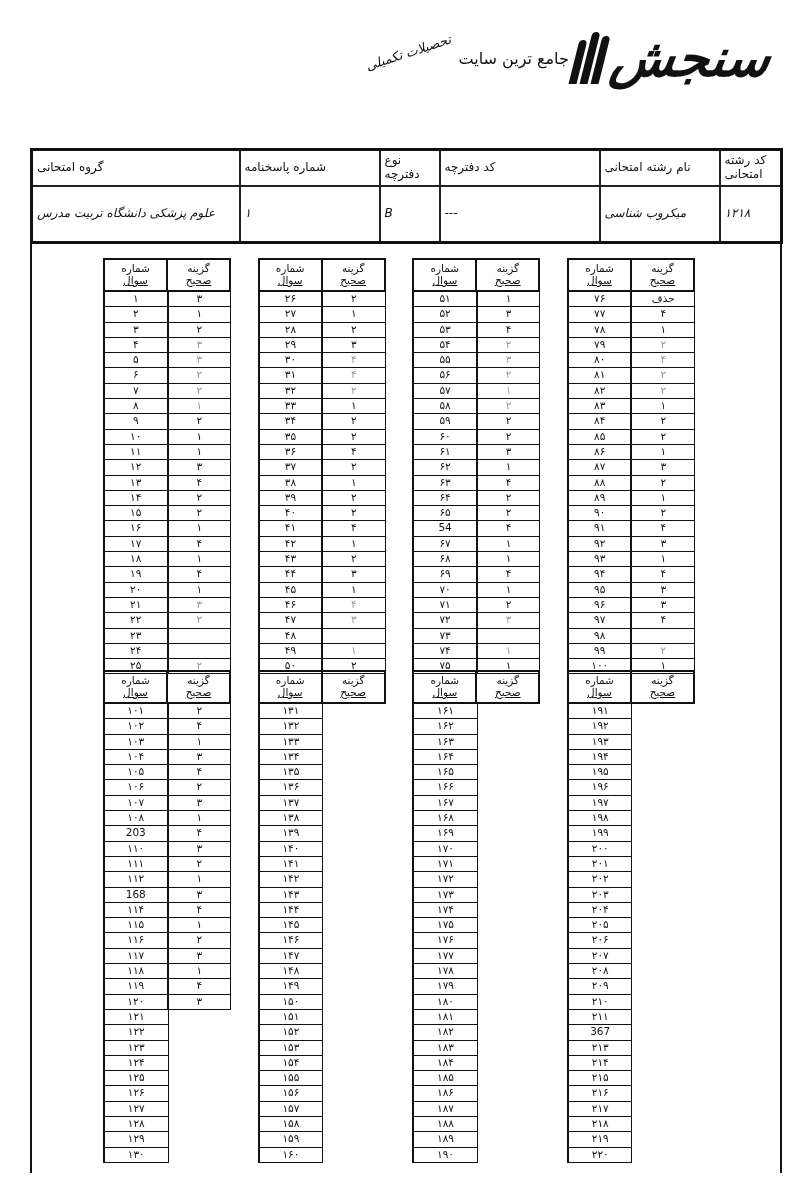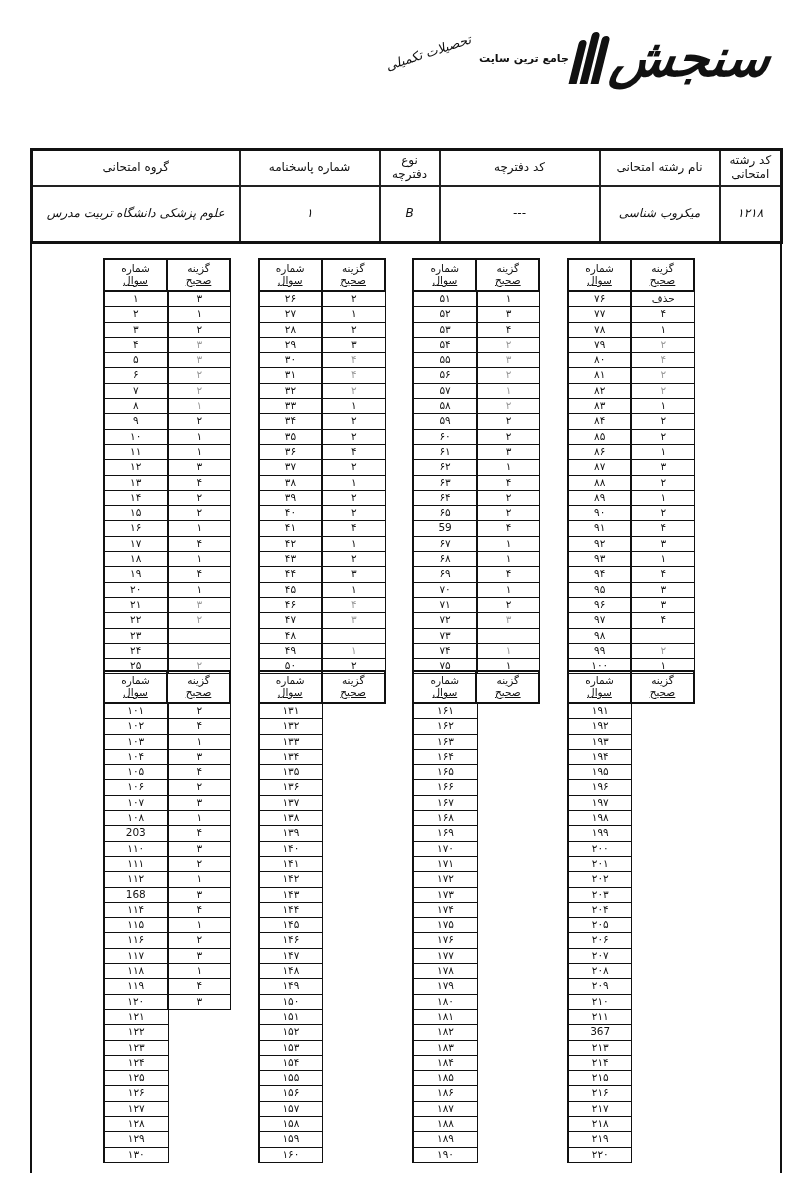--- a/index.html
+++ b/index.html
@@ -15,36 +15,36 @@
   .logo-word {
     font-family: "DejaVu Serif", serif; font-size: 52px; font-weight: bold;
     font-style: italic; letter-spacing: -2px; line-height: 1; color: #111;
     transform: skewX(-8deg);
   }
   .logo-mark { display: flex; gap: 3px; align-items: flex-end; height: 52px; transform: skewX(-14deg); }
   .logo-mark span { display: block; width: 8px; background: #111; border-radius: 4px 4px 0 0; }
   .logo-mark span:nth-child(1) { height: 48px; }
   .logo-mark span:nth-child(2) { height: 52px; }
   .logo-mark span:nth-child(3) { height: 44px; }
-  .logo-tagline { font-size: 11px; font-weight: bold; }
+  .logo-tagline { font-size: 16px; font-weight: normal; }
   .logo-script { font-family: "DejaVu Serif", serif; font-style: italic; font-size: 13px; transform: rotate(-18deg); margin-top: -12px; }
 
   
   .frame {
     position: absolute; left: 30px; top: 148px; width: 748px; height: 1025px;
     border-left: 2px solid #111; border-right: 2px solid #111;
   }
   
   .info {
     position: absolute; left: 30px; top: 148px; width: 750px;
     border-collapse: collapse; direction: rtl; table-layout: fixed;
     border: 3px solid #111;
   }
   .info th, .info td {
-    border: 2px solid #222; text-align: center; vertical-align: middle;
+    border: 2px solid #222; text-align: left; vertical-align: middle;
     font-size: 12px; padding: 2px 4px; line-height: 1.15;
   }
   .info th { height: 30px; font-weight: normal; }
   .info td { height: 50px; font-style: italic; }
 
   
   .block {
     position: absolute; left: 103px; width: 592px;
     display: flex; flex-direction: row; justify-content: space-between;
   }
@@ -384,21 +384,21 @@
       </div>
       <div class="row">
         <div class="q">۶۴</div>
         <div class="a">۲</div>
       </div>
       <div class="row">
         <div class="q">۶۵</div>
         <div class="a">۲</div>
       </div>
       <div class="row">
-        <div class="q">59</div>
+        <div class="q">54</div>
         <div class="a">۴</div>
       </div>
       <div class="row">
         <div class="q">۶۷</div>
         <div class="a">۱</div>
       </div>
       <div class="row">
         <div class="q">۶۸</div>
         <div class="a">۱</div>
       </div>

